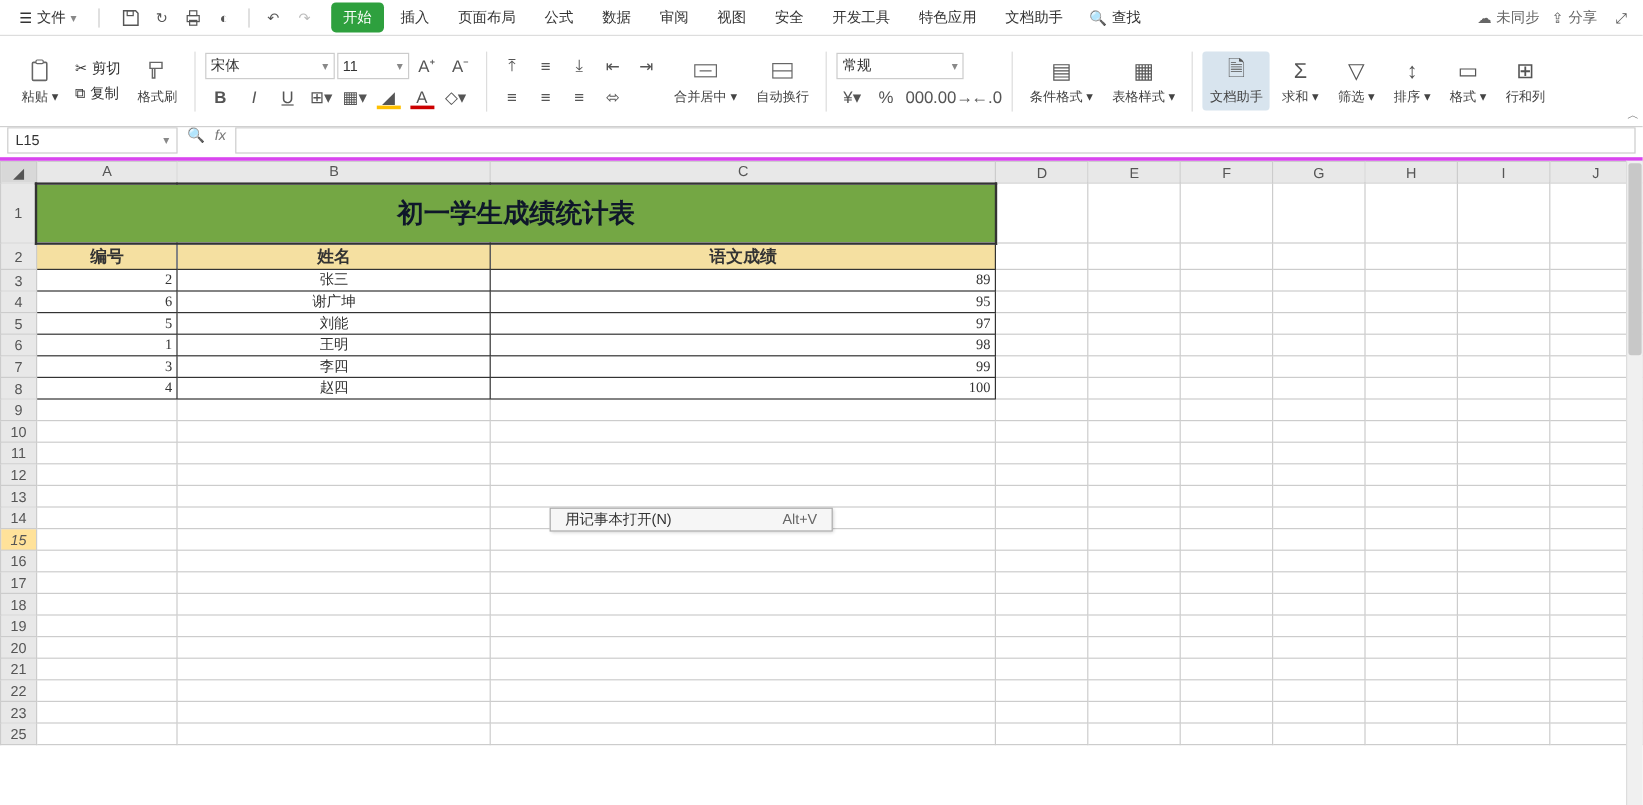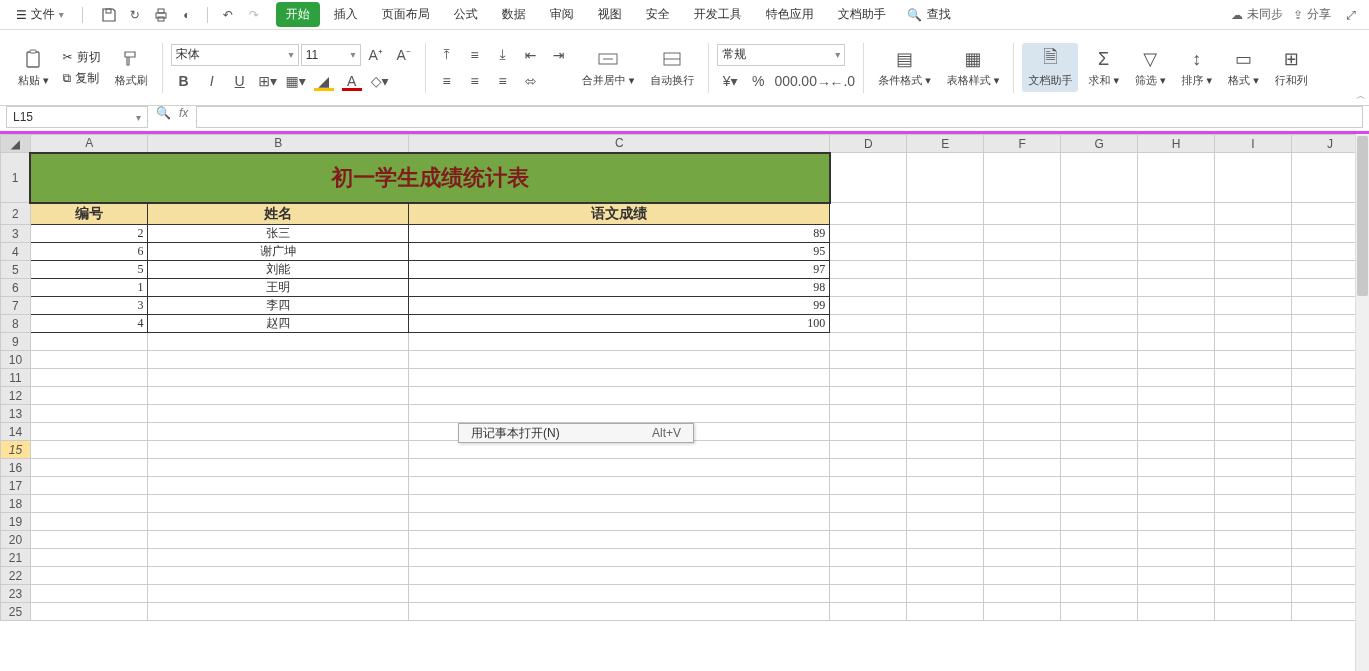--- a/index.html
+++ b/index.html
@@ -32,21 +32,21 @@
 .namebox .ar { margin-left:auto; color:#888; font-size:10px;}
 .fx-lbl { font-style:italic; color:#777; }
 .fx-input { flex:1; height:22px; border:1px solid #ccc; padding:0 6px; }
 .grid-wrap { position:relative; width:100%; height:calc(100% - 134px); overflow:hidden; }
 .grid { border-collapse:collapse; table-layout:fixed; width:100%; }
 .grid th, .grid td { border:1px solid #ccc; height:18px; font-size:12px; padding:0 4px; overflow:hidden; white-space:nowrap; }
 .grid th { background:#e8e8e8; font-weight:normal; color:#555; text-align:center; }
 .grid th.corner { background:#d8d8d8; }
 .rowhdr { background:#e8e8e8; text-align:center; color:#555; width:28px; }
 .rowhdr.rhsel { background:#ffe29a !important;font-style:italic; }
-td.title-cell { background:#74a744; color:#7f1d1d; font-size:22px; font-family:"SimSun",serif; text-align:center; font-weight:bold; height:50px; border:2px solid #333; }
+td.title-cell { background:#74a744; color:#0f172a; font-size:22px; font-family:"SimSun",serif; text-align:center; font-weight:bold; height:50px; border:2px solid #333; }
 td.hdr-cell { background:#f5e0a1; font-weight:bold; font-size:14px; text-align:center; font-family:"SimSun",serif; border:1px solid #333; height:22px; }
 td.data-border { border:1px solid #333; }
 td.num-right { text-align:right; font-family:"SimSun",serif; }
 td.txt-center { text-align:center; font-family:Liberation Mono, monospace; }
 .context-menu { position:absolute; left:458px; top:423px; width:236px; height:20px; background:#f6f6f6; border:1px solid #aaa; display:flex; align-items:center; padding:0 12px; font-size:12px; box-shadow:1px 1px 3px rgba(0,0,0,.2); }
 .context-menu .sc { margin-left:auto; color:#666; }
 .scrollbar-v { position:absolute; right:0; top:134px; width:14px; bottom:0; background:#f0f0f0; border-left:1px solid #ddd; }
 .scrollbar-v .thumb { position:absolute; left:1px; right:1px; top:2px; height:160px; background:#c8c8c8; border-radius:2px; }
 .ribbon-toggle { position:absolute; right:3px; bottom:2px; font-size:10px; color:#666; cursor:pointer;}
 </style>
@@ -139,21 +139,21 @@
             <path d="M4 3h10v5H4z M6 8v8h2V8" fill="none" stroke="#666" stroke-width="1.2"></path>
           </svg>
         </span>
       <span class="lbl">格式刷</span>
     </div>
   </div>
   <div class="rsep"></div>
   <div class="rgrp">
     <div class="stack" style="gap:4px">
       <div class="rowflex">
-        <div class="combo" style="width:128px">
+        <div class="combo" style="width:108px">
             <span>宋体</span>
             <span class="ar">▾</span>
           </div>
         <div class="combo" style="width:60px">
             <span>11</span>
             <span class="ar">▾</span>
           </div>
         <span class="smbtn">A⁺</span>
         <span class="smbtn">A⁻</span>
       </div>
@@ -207,21 +207,21 @@
             <rect x="3" y="3" width="16" height="12" fill="none" stroke="#666"></rect>
             <path d="M3 9h16" stroke="#666"></path>
           </svg>
         </span>
       <span class="lbl">自动换行</span>
     </div>
   </div>
   <div class="rsep"></div>
   <div class="rgrp">
     <div class="stack" style="gap:4px">
-      <div class="combo" style="width:128px">
+      <div class="combo" style="width:106px">
           <span>常规</span>
           <span class="ar">▾</span>
         </div>
       <div class="rowflex">
         <span class="smbtn">¥▾</span>
         <span class="smbtn">%</span>
         <span class="smbtn">000</span>
         <span class="smbtn">.00→</span>
         <span class="smbtn">←.0</span>
       </div>

